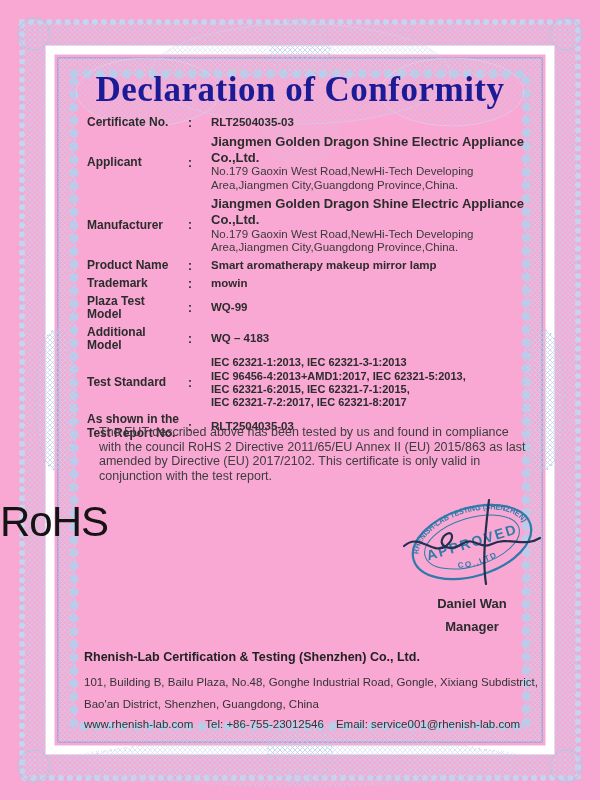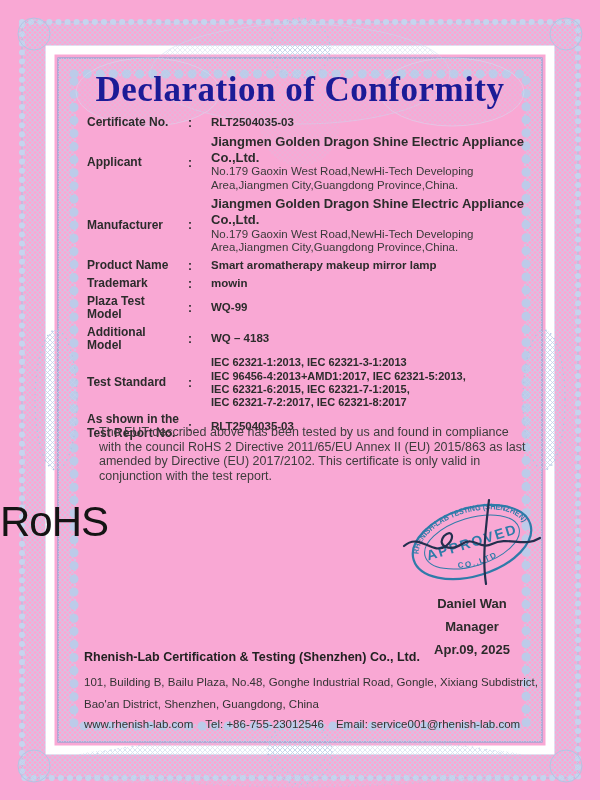--- a/index.html
+++ b/index.html
@@ -186,21 +186,20 @@
           <text x="80" y="53" text-anchor="middle" font-size="14" font-weight="bold" letter-spacing="2" fill="#2e7ba9">APPROVED</text>
         </g>
         <g stroke="#232f4e" stroke-width="2.2" fill="none" stroke-linecap="round">
           <path d="M12,52 C28,38 40,62 54,52 C64,44 60,34 52,42 C44,52 58,58 70,50 C82,42 88,56 100,50 C116,42 132,54 148,44"></path>
           <path d="M97,6 C94,32 90,64 94,90"></path>
         </g>
       </svg>
       <div class="signer">
         <div>Daniel Wan</div>
         <div>Manager</div>
-        <div>Apr.09, 2025</div>
       </div>
     </div>
 
     <div class="footer">
       <div class="f-company">Rhenish-Lab Certification &amp; Testing (Shenzhen) Co., Ltd.</div>
       <div class="f-addr">101, Building B, Bailu Plaza, No.48, Gonghe Industrial Road, Gongle, Xixiang Subdistrict, Bao'an District, Shenzhen, Guangdong, China</div>
       <div class="f-contact">
         <span>www.rhenish-lab.com</span><span>Tel: +86-755-23012546</span><span>Email: service001@rhenish-lab.com</span>
       </div>
     </div>

